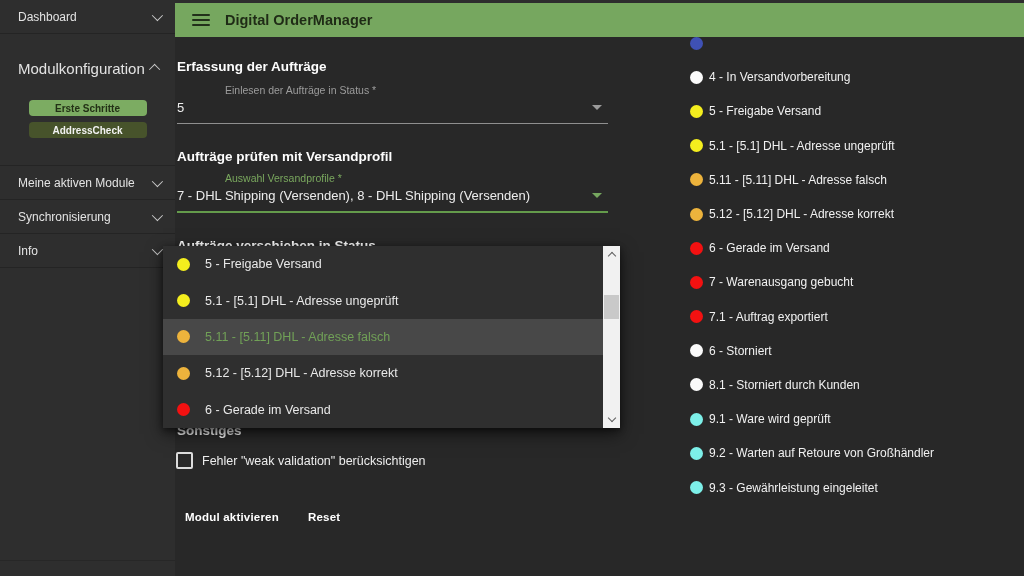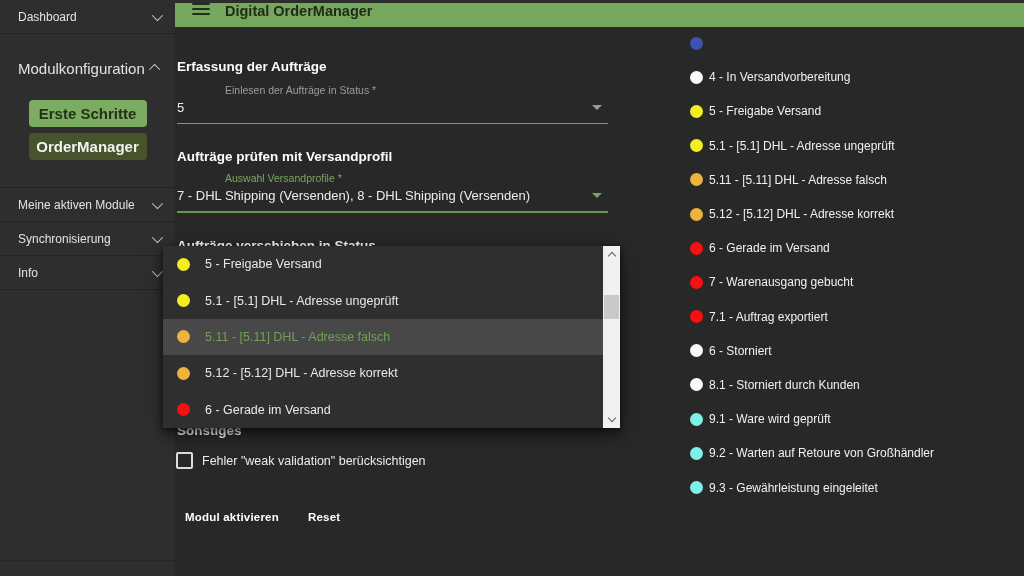--- a/index.html
+++ b/index.html
@@ -3,37 +3,37 @@
 <meta charset="utf-8">
 <style>
   html,body{margin:0;padding:0;}
   body{
     width:1024px;height:576px;position:relative;overflow:hidden;
     background:#282828;font-family:"Liberation Sans",sans-serif;
   }
   
   .topstrip{position:absolute;left:175px;top:0;width:849px;height:3px;background:#2d2d2d;z-index:41;}
   
-  .appbar{position:absolute;left:175px;top:3px;width:849px;height:24px;background:#76a75f;
-    z-index:40;display:flex;align-items:flex-start;padding-left:17px;box-sizing:border-box;}
+  .appbar{position:absolute;left:175px;top:3px;width:849px;height:34px;background:#76a75f;
+    z-index:40;display:flex;align-items:center;padding-left:17px;box-sizing:border-box;}
   .burger{width:18px;display:flex;flex-direction:column;gap:3px;cursor:pointer;}
   .burger span{height:2px;background:#22301a;border-radius:1px;}
   .appbar .title{margin-left:15px;font-size:14.5px;font-weight:700;color:#1f2b16;}
   
   .sidebar{position:absolute;left:0;top:0;width:175px;height:576px;background:#2e2e2e;z-index:5;color:#e3e3e3;}
   .srow{height:34px;box-sizing:border-box;display:flex;align-items:center;justify-content:space-between;
     padding:0 15px 0 18px;font-size:12px;border-bottom:1px solid #242424;cursor:pointer;}
   .panel{border-bottom:1px solid #242424;padding-bottom:27px;}
   .phead{height:36px;margin-top:16px;display:flex;align-items:center;justify-content:space-between;
     padding:0 15px 0 18px;font-size:15px;cursor:pointer;}
   .chev{width:7px;height:7px;border-right:1.6px solid #c9c9c9;border-bottom:1.6px solid #c9c9c9;flex:none;}
   .chev.down{transform:rotate(45deg) translateY(-2px);}
   .chev.up{transform:rotate(225deg) translateY(-2px);}
-  .mbtn{display:block;width:118px;height:27px;margin:14px auto 0;border:none;border-radius:4px;
-    font-family:inherit;font-size:15px;font-weight:700;cursor:pointer;text-align:center;}
+  .mbtn{display:block;width:118px;height:16px;margin:14px auto 0;border:none;border-radius:4px;
+    font-family:inherit;font-size:10px;font-weight:700;cursor:pointer;text-align:center;}
   .mbtn.light{background:#7cac62;color:#233116;}
   .mbtn.dark{background:#47532b;color:#f2f2f2;margin-top:6px;}
   .sfootline{position:absolute;left:0;right:0;top:560px;border-top:1px solid #272727;}
   
   .shead{position:absolute;left:177px;font-size:13.5px;font-weight:700;color:#fdfdfd;z-index:2;}
   .field{position:absolute;left:177px;width:431px;z-index:2;}
   .flabel{font-size:10.5px;color:#9c9c9c;height:12px;margin-left:48px;}
   .fline{display:flex;align-items:center;justify-content:space-between;cursor:pointer;
     border-bottom:1px solid #8f8f8f;padding:4px 6px 8px 0;font-size:13px;color:#ececec;}
   .fline.green{border-bottom:2px solid #649b4b;text-align:center;}
@@ -145,21 +145,21 @@
   <div class="srow">
     <span>Dashboard</span>
     <span class="chev down"></span>
   </div>
   <div class="panel">
     <div class="phead">
       <span>Modulkonfiguration</span>
       <span class="chev up"></span>
     </div>
     <button class="mbtn light">Erste Schritte</button>
-    <button class="mbtn dark">OrderManager</button>
+    <button class="mbtn dark">AddressCheck</button>
   </div>
   <div class="srow">
     <span>Meine aktiven Module</span>
     <span class="chev down"></span>
   </div>
   <div class="srow">
     <span>Synchronisierung</span>
     <span class="chev down"></span>
   </div>
   <div class="srow">

